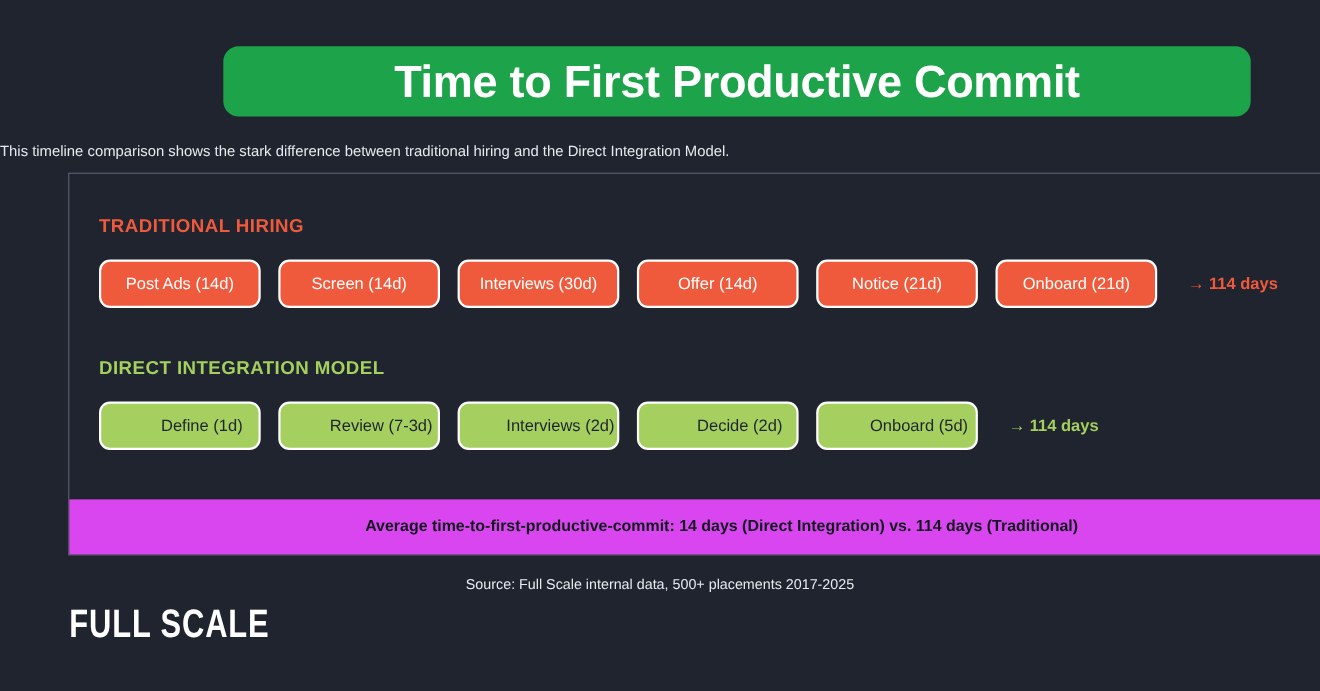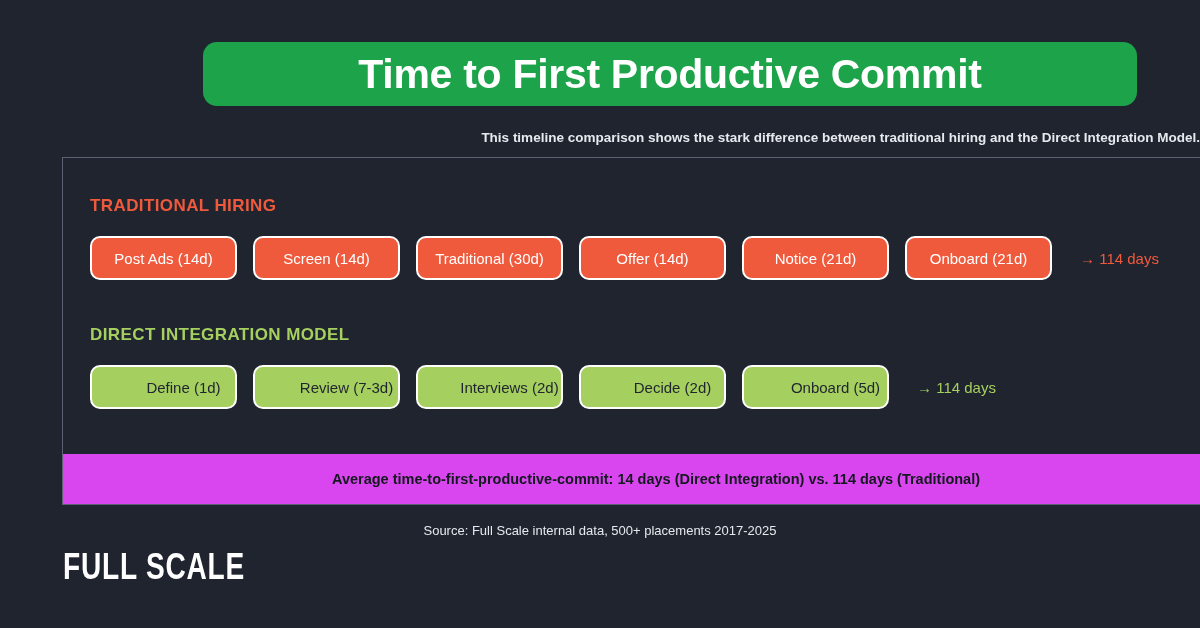--- a/index.html
+++ b/index.html
@@ -38,24 +38,24 @@
     line-height: 1;
     white-space: nowrap;
   }
 
   
   .subtitle {
     position: absolute;
     left: 0;
     top: 130px;
     width: 1200px;
-    text-align: right;
+    text-align: left;
     color: #E6E9EE;
     font-size: 13.5px;
-    font-weight: bold;
+    font-weight: normal;
     white-space: nowrap;
   }
 
   
   .card {
     position: absolute;
     left: 62px;
     top: 157px;
     width: 1188px;
     height: 348px;
@@ -104,21 +104,21 @@
     background: #F05A3C;
     color: #FFFFFF;
   }
   .pill-green {
     background: #A5CF5E;
     color: #1F242F;
     padding-left: 40px;
   }
   .total {
     font-size: 15px;
-    font-weight: normal;
+    font-weight: bold;
     white-space: nowrap;
     margin-left: 12px;
     line-height: 1;
   }
   .total-orange { color: #F05A3C; }
   .total-green  { color: #A5CF5E; }
 
   
   .footer-banner {
     position: absolute;
@@ -174,21 +174,21 @@
 
 <div class="subtitle">This timeline comparison shows the stark difference between traditional hiring and the Direct Integration Model.</div>
 
 <div class="card">
 
   <div class="section section-traditional">
     <div class="section-label label-orange">TRADITIONAL HIRING</div>
     <div class="pill-row">
       <div class="pill pill-orange">Post Ads (14d)</div>
       <div class="pill pill-orange">Screen (14d)</div>
-      <div class="pill pill-orange">Traditional (30d)</div>
+      <div class="pill pill-orange">Interviews (30d)</div>
       <div class="pill pill-orange">Offer (14d)</div>
       <div class="pill pill-orange">Notice (21d)</div>
       <div class="pill pill-orange">Onboard (21d)</div>
       <div class="total total-orange">→ 114 days</div>
     </div>
   </div>
 
   <div class="section section-direct">
     <div class="section-label label-green">DIRECT INTEGRATION MODEL</div>
     <div class="pill-row">

